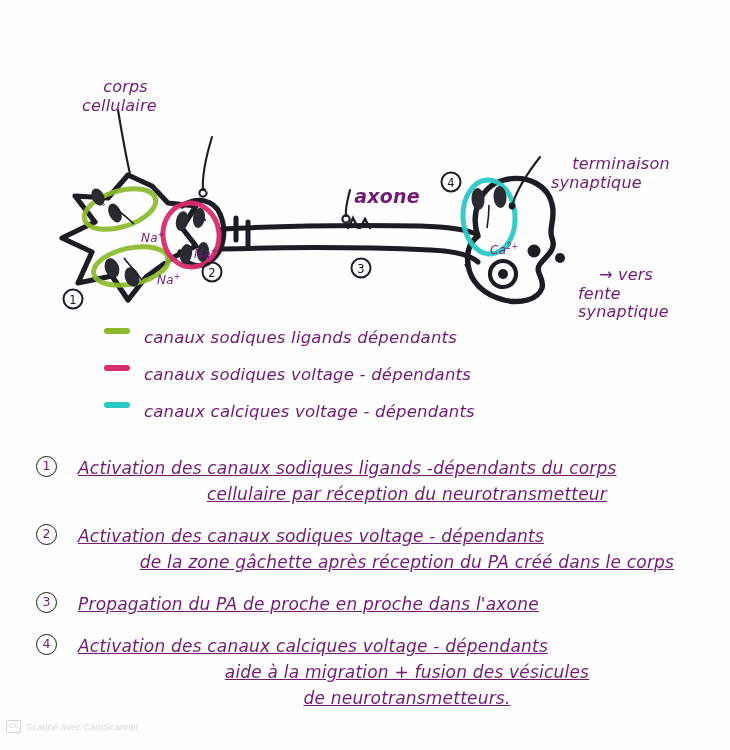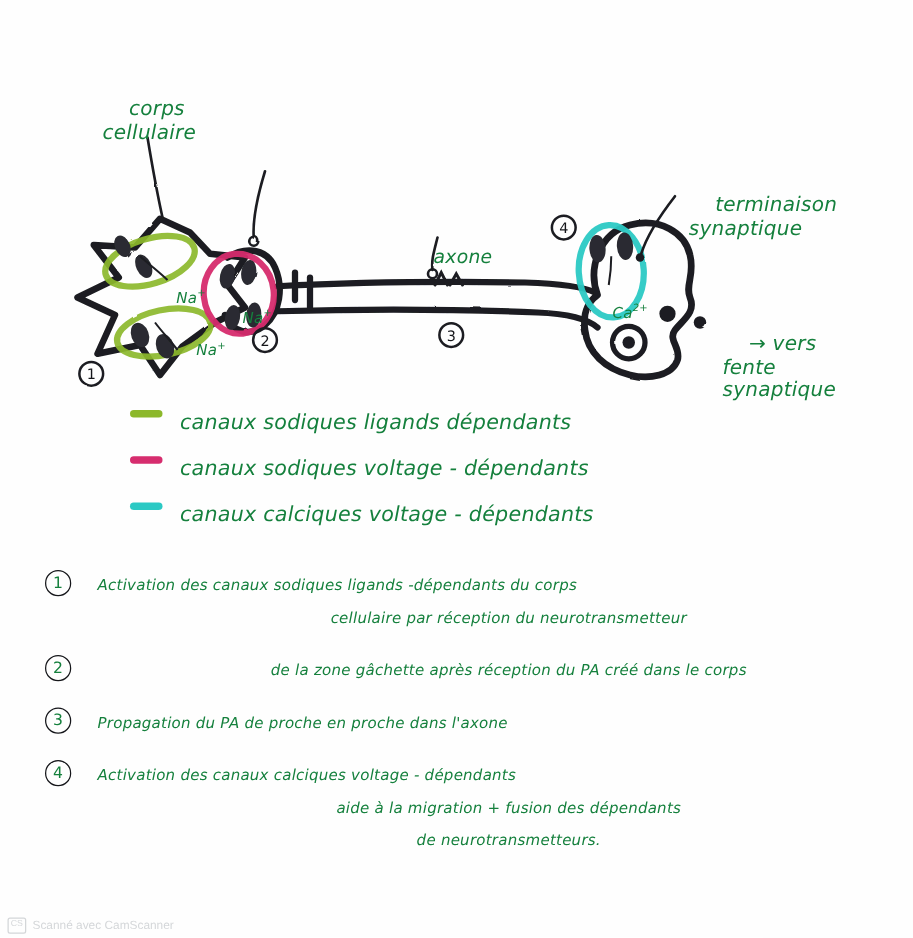--- a/index.html
+++ b/index.html
@@ -10,21 +10,21 @@
   #page {
     position: relative;
     width: 730px;
     height: 750px;
     background: #fefefe;
     font-family: "DejaVu Sans", sans-serif;
     overflow: hidden;
   }
   .ink {
     font-family: "DejaVu Sans", sans-serif;
-    color: #15803d;
+    color: #701a75;
     font-style: italic;
     letter-spacing: 0.2px;
   }
   .lbl {
     position: absolute;
     white-space: pre;
     line-height: 1.15;
   }
   #diagram-svg {
     position: absolute;
@@ -72,33 +72,34 @@
     width: 19px;
     height: 19px;
     border: 1.6px solid #15161a;
     border-radius: 50%;
     font-size: 12.5px;
     line-height: 18px;
     text-align: center;
     font-style: normal;
   }
   .note-line {
-    font-size: 12px;
+    font-size: 17px;
     line-height: 26px;
     white-space: pre;
+    text-decoration: underline;
   }
   .note-line.indent {
     padding-left: 26px;
     text-align: center;
   }
   
   #watermark {
     position: absolute;
     left: 6px;
-    bottom: 3px;
+    bottom: 17px;
     display: flex;
     align-items: center;
     opacity: 0.42;
   }
   #watermark .cs-logo {
     width: 13px;
     height: 11px;
     border: 1px solid #9aa0a6;
     border-radius: 2px;
     font-size: 7px;
@@ -208,21 +209,21 @@
     <text x="361" y="272.5" text-anchor="middle" font-size="11.5" fill="#15161a" font-family="DejaVu Sans, sans-serif">3</text>
     <text x="451" y="186.5" text-anchor="middle" font-size="11.5" fill="#15161a" font-family="DejaVu Sans, sans-serif">4</text>
   </svg>
 
   <div class="lbl ink" style="left:82px; top:60px; font-size:16px;">
     <span>corps
 cellulaire</span>
   </div>
 
 
-  <div class="lbl ink" style="left:327px; top:180px; font-size:15px;">
+  <div class="lbl ink" style="left:327px; top:164px; font-size:19px;font-weight:bold;">
     <span>axone</span>
   </div>
 
   <div class="lbl ink" style="left:551px; top:137px; font-size:16px;">
     <span>terminaison
 synaptique</span>
   </div>
 
   <div class="lbl ink" style="left:578px; top:248px; font-size:16px;">
     <span>→ vers
@@ -261,32 +262,33 @@
   <div id="notes">
 
     <div class="note">
       <span class="note-num ink">1</span>
       <div class="note-line ink">Activation des canaux sodiques ligands -dépendants du corps</div>
       <div class="note-line ink indent">cellulaire par réception du neurotransmetteur</div>
     </div>
 
     <div class="note">
       <span class="note-num ink">2</span>
+      <div class="note-line ink">Activation des canaux sodiques voltage - dépendants</div>
       <div class="note-line ink indent">de la zone gâchette après réception du PA créé dans le corps</div>
     </div>
 
     <div class="note">
       <span class="note-num ink">3</span>
       <div class="note-line ink">Propagation du PA de proche en proche dans l'axone</div>
     </div>
 
     <div class="note">
       <span class="note-num ink">4</span>
       <div class="note-line ink">Activation des canaux calciques voltage - dépendants</div>
-      <div class="note-line ink indent">aide à la migration + fusion des dépendants</div>
+      <div class="note-line ink indent">aide à la migration + fusion des vésicules</div>
       <div class="note-line ink indent">de neurotransmetteurs.</div>
     </div>
 
   </div>
 
   <div id="watermark">
     <span class="cs-logo">CS</span>
     <span class="cs-text">Scanné avec CamScanner</span>
   </div>
 

